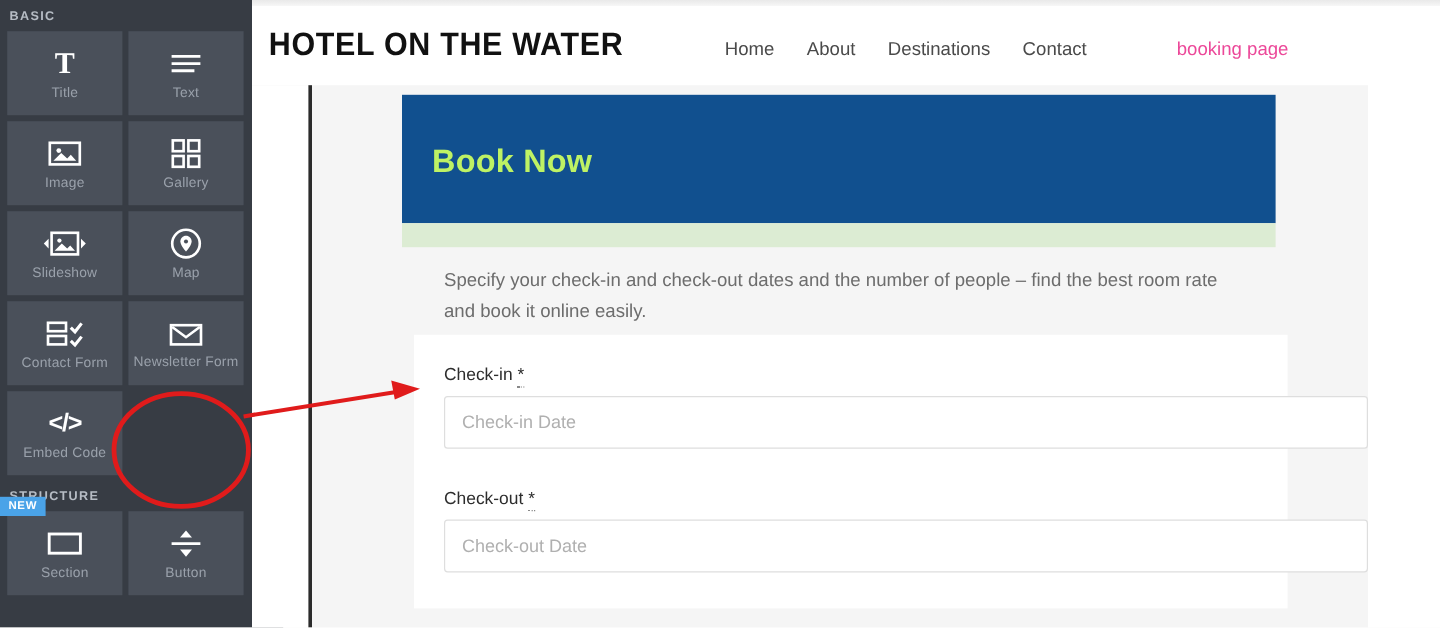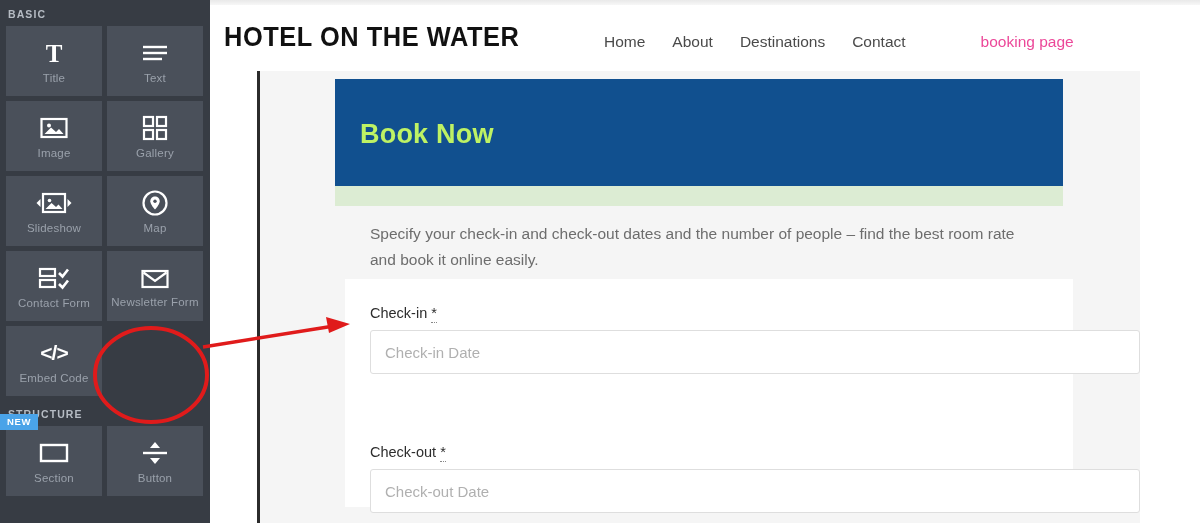--- a/index.html
+++ b/index.html
@@ -262,21 +262,21 @@
         <div class="fld" style="top:26px;">
           <div class="flabel">
             <span>Check-in</span>
             <span class="req">*</span>
           </div>
           <div class="finput">
             <span class="ph">Check-in Date</span>
           </div>
         </div>
 
-        <div class="fld" style="top:129px;margin-top:36px;">
+        <div class="fld" style="top:129px;">
           <div class="flabel">
             <span>Check-out</span>
             <span class="req">*</span>
           </div>
           <div class="finput">
             <span class="ph">Check-out Date</span>
           </div>
         </div>
 
       </div>

